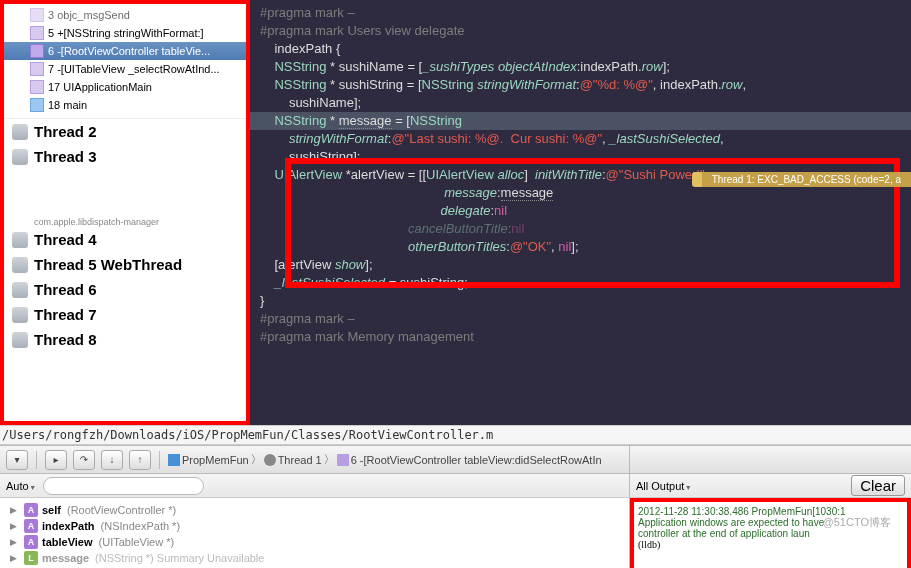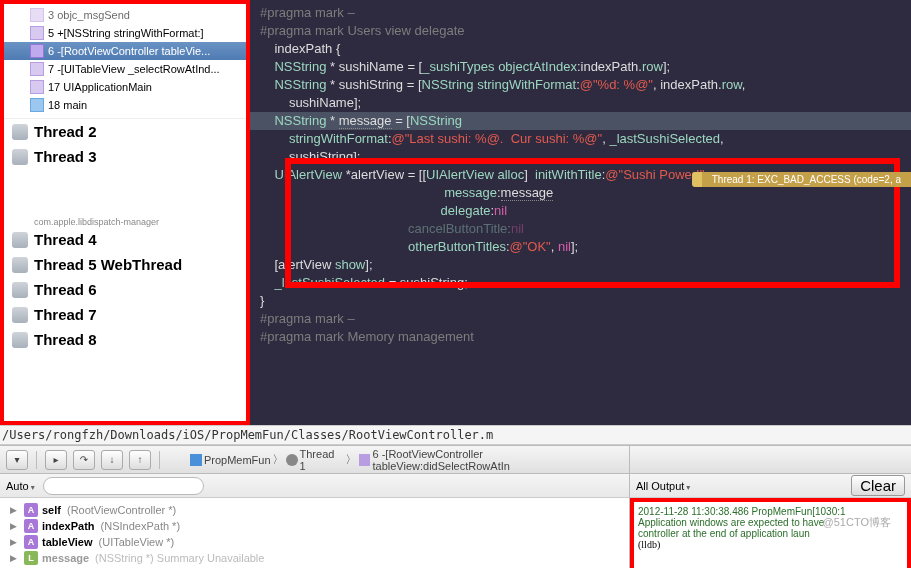--- a/index.html
+++ b/index.html
@@ -16,33 +16,33 @@
 .thread-row { display: flex; align-items: center; font-size: 15px; padding: 4px 4px 4px 8px; }
 .thread-icon { width: 16px; height: 16px; background: linear-gradient(#d0d4da,#a8b0ba); border-radius: 3px; margin-right: 6px; display: inline-block; }
 .thread-label { font-weight: bold; }
 .thread-sub { font-size: 9px; color: #888; padding-left: 30px; margin-top: 48px; }
 .editor { flex: 1; background: #2e2a3f; color: #ddd; font-family: Menlo, Monaco, monospace; font-size: 13px; position: relative; overflow: hidden; padding: 4px 0 0 0; }
 .code-line { padding: 0 10px; white-space: pre; line-height: 18px; }
 .highlight-line { background: #4a5264; }
 .kw { color: #d75faa; }
 .cls { color: #9cd8c0; }
 .str { color: #e35b4e; }
-.prop { color: #9cd8c0; }
+.prop { color: #9cd8c0; font-style: italic; }
 .nil { color: #d75faa; }
 .comment { color: #7d7d7d; }
 .red-box { position: absolute; left: 285px; top: 158px; width: 615px; height: 130px; border: 6px solid red; pointer-events: none; z-index: 5; }
 .debug-tip { position: absolute; right: 0; top: 172px; background: #c4a048; color: #fff; font-size: 10px; padding: 2px 10px; border-radius: 3px 0 0 3px; z-index: 6; border-left: 10px solid #e0c060; }
 .pathbar { background: #f5f5f5; border-top: 1px solid #ccc; border-bottom: 1px solid #ccc; font-family: Menlo, monospace; font-size: 12px; padding: 2px 2px; color: #333; width: 100%; }
 .debug-area { display: flex; height: 128px; border-top: 1px solid #bbb; }
 .debug-left { width: 630px; display: flex; flex-direction: column; border-right: 1px solid #bbb; }
 .debug-right { flex: 1; display: flex; flex-direction: column; }
 .debug-toolbar { background: linear-gradient(#f5f5f5,#e0e0e0); border-bottom: 1px solid #bbb; height: 28px; display: flex; align-items: center; padding: 0 6px; gap: 6px; }
 .tb-btn { width: 22px; height: 20px; background: linear-gradient(#fff,#ddd); border: 1px solid #aaa; border-radius: 3px; display: flex; align-items: center; justify-content: center; font-size: 10px; color: #444; cursor: pointer; }
 .tb-sep { width: 1px; height: 18px; background: #bbb; margin: 0 2px; }
-.crumb { font-size: 11px; color: #444; display: flex; align-items: center; gap: 2px; margin-left: 22px; }
+.crumb { font-size: 11px; color: #444; display: flex; align-items: center; gap: 2px; }
 .crumb-icon { width: 12px; height: 12px; display: inline-block; }
 .crumb-icon.blue { background: #4a90d9; }
 .crumb-icon.gear { background: #888; border-radius: 6px; }
 .crumb-icon.purple { background: #b89ee0; }
 .debug-filter { background: linear-gradient(#f5f5f5,#e8e8e8); border-bottom: 1px solid #ccc; height: 24px; display: flex; align-items: center; padding: 0 6px; font-size: 11px; gap: 8px; }
 .search-field { flex: 1; height: 18px; border: 1px solid #bbb; border-radius: 9px; padding: 0 18px; font-size: 11px; position: relative; }
 .var-list { flex: 1; background: #fff; font-size: 11px; padding: 4px; overflow: hidden; }
 .var-row { display: flex; align-items: center; padding: 1px 0 1px 6px; }
 .disclosure { width: 10px; color: #888; font-size: 9px; }
 .var-badge { display: inline-block; width: 14px; height: 14px; border-radius: 2px; color: #fff; font-size: 9px; line-height: 14px; text-align: center; margin: 0 4px; font-weight: bold; }

